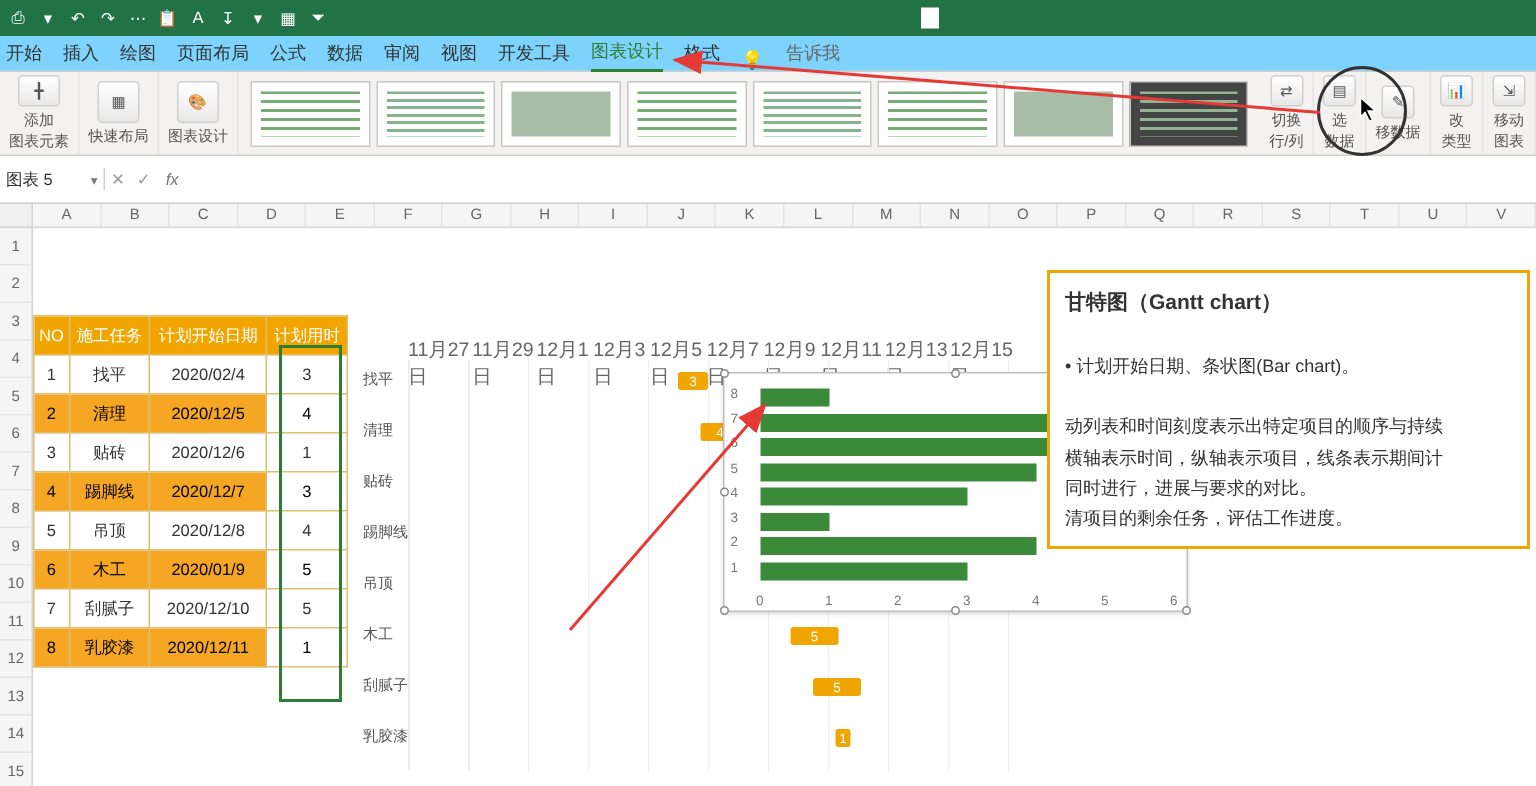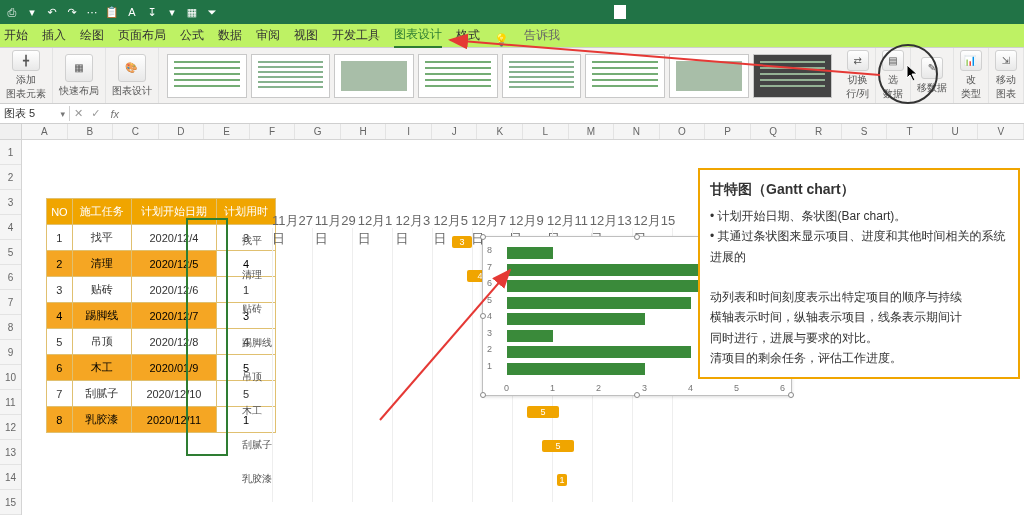--- a/index.html
+++ b/index.html
@@ -6,58 +6,58 @@
   body { font-family: "Microsoft YaHei", Arial, sans-serif; font-size: 11px; color: #333; overflow: hidden; width: 1024px; height: 524px; position: relative; background:#fff; }
 
   
   .titlebar { background: #217346; height: 24px; display: flex; align-items: center; padding: 0 4px; color: #fff; }
   .titlebar .qat { display: flex; align-items: center; gap: 4px; }
   .titlebar .qat span { width: 16px; height: 16px; display:inline-flex; align-items:center; justify-content:center; font-size:11px; }
   .titlebar .center { flex: 1; display:flex; justify-content:center; align-items:center; gap:6px; font-size: 12px; }
   .doc-icon { width:12px; height:14px; background:#fff; display:inline-block; }
 
   
-  .tabs { background: #bef264; height: 24px; display: flex; align-items:center; border-bottom: 1px solid #cfcfcf; padding-left: 4px; gap: 14px; font-size: 12px; }
+  .tabs { background: #7dd3fc; height: 24px; display: flex; align-items:center; border-bottom: 1px solid #cfcfcf; padding-left: 4px; gap: 14px; font-size: 12px; }
   .tabs span { cursor: pointer; padding: 3px 0; }
   .tabs .active { color: #2e7d32; border-bottom: 2px solid #2e7d32; }
   .tabs .tellme { margin-left: 4px; color:#666; }
   .lightbulb { width:12px; height:12px; display:inline-block; }
 
   
   .ribbon { background: #f3f2f1; height: 56px; display: flex; align-items: stretch; border-bottom: 1px solid #cfcfcf; }
   .rgroup { display:flex; flex-direction:column; align-items:center; justify-content:center; padding: 2px 6px; border-right:1px solid #e3e3e3; font-size:10px; color:#555; }
   .rgroup .ricon { width: 28px; height: 28px; background: linear-gradient(#fff,#e8e8e8); border:1px solid #d0d0d0; border-radius:3px; margin-bottom:2px; display:flex; align-items:center; justify-content:center; }
   .gallery { display:flex; align-items:center; gap: 4px; padding: 4px 8px; flex:1; overflow:hidden; }
   .gthumb { width: 80px; height: 44px; background: #fff; border:1px solid #c8c8c8; position:relative; }
   .gthumb::before { content:""; position:absolute; left:6px; top:6px; bottom:6px; right:6px; background: repeating-linear-gradient(#3a8a3a,#3a8a3a 2px,transparent 2px,transparent 6px); opacity:.7; }
   .gthumb.v2::before { background: repeating-linear-gradient(#53925e,#53925e 2px,transparent 2px,transparent 5px); }
   .gthumb.v3::before { background: #3d6f3d; opacity:.45; }
   .gthumb.dark { background:#444; }
   .gthumb.dark::before { background: repeating-linear-gradient(#b7e2b7,#b7e2b7 2px,transparent 2px,transparent 6px); }
   .rgroup.small .ricon { width:22px; height:22px; }
 
   
-  .fbar { height: 20px; display:flex; align-items:center; border-bottom:1px solid #cfcfcf; font-size:11px; background:#fff; }
+  .fbar { height: 32px; display:flex; align-items:center; border-bottom:1px solid #cfcfcf; font-size:11px; background:#fff; }
   .namebox { width: 70px; border-right:1px solid #cfcfcf; padding:0 4px; display:flex; align-items:center; justify-content:space-between; }
   .fx { padding:0 6px; color:#777; font-style:italic; }
   .fbar span.caret { font-size:9px; color:#777; }
 
   
   .gridwrap { position:relative; height: 400px; background:#fff; }
   .colhdr { display:flex; position:absolute; top:0; left:22px; right:0; height:16px; background:#f5f5f5; border-bottom:1px solid #d4d4d4; }
   .colhdr div { width:48px; border-right:1px solid #e3e3e3; text-align:center; font-size:10px; color:#666; line-height:16px; }
   .rowhdr { position:absolute; top:16px; left:0; width:22px; background:#f5f5f5; border-right:1px solid #d4d4d4; }
   .rowhdr div { height:25px; border-bottom:1px solid #e3e3e3; text-align:center; font-size:10px; color:#666; line-height:25px; }
   .corner { position:absolute; top:0; left:0; width:22px; height:16px; background:#f0f0f0; border-right:1px solid #d4d4d4; border-bottom:1px solid #d4d4d4; }
 
   .content { position:absolute; top:16px; left:22px; right:0; bottom:0; }
 
   
   .panel-title { position:absolute; left:0; top:28px; width:660px; height:26px; background:#f0a500; color:#fff; font-weight:bold; padding:4px 8px; font-size:14px; }
-  .datatable { position:absolute; left:0; top:58px; width:230px; border-collapse:collapse;margin-left:24px; }
+  .datatable { position:absolute; left:0; top:58px; width:210px; border-collapse:collapse; }
   .datatable th, .datatable td { border:1px solid #e0c070; text-align:center; padding:5px 2px; font-size:11px; }
   .datatable th { background:#f0a500; color:#fff; font-weight:normal; }
   .datatable tr:nth-child(even) td { background:#f5a623; color:#000; }
   .datatable tr:nth-child(odd) td { background:#fff; }
   .datatable td.sel { background:#fff !important; }
   .selbox { position:absolute; border:2px solid #2e7d32; pointer-events:none; }
 
   
   .gantt { position:absolute; left:220px; top:72px; width:435px; height:290px; }
   .gantt .axis { position:absolute; top:0; left:30px; right:0; display:flex; justify-content:space-between; font-size:13px; color:#666; }
@@ -69,21 +69,21 @@
 
   
   .subchart { position:absolute; left:460px; top:96px; width:310px; height:160px; background:#fff; border:1px solid #bfbfbf; box-shadow: 0 1px 3px rgba(0,0,0,.15); }
   .subchart .handles div { position:absolute; width:6px; height:6px; background:#fff; border:1px solid #888; border-radius:50%; }
   .sbar { position:absolute; height:12px; background:#3a8a3a; }
   .subchart .ylbl { position:absolute; left:4px; font-size:9px; color:#777; }
   .subchart .xlbl { position:absolute; bottom:2px; font-size:9px; color:#777; }
 
   
   .info { position:absolute; right:4px; top:28px; width:322px; border:2px solid #f0a500; background:#fff; padding:8px 10px; font-size:12px; line-height:1.7; }
-  .info h3 { font-size:14px; margin-bottom:4px; }
+  .info h3 { font-size:14px; margin-bottom:20px; }
 
   
   svg.arrows { position:absolute; top:0; left:0; width:1024px; height:524px; pointer-events:none; }
 
   
   .circ { position:absolute; width:60px; height:60px; border:2px solid #333; border-radius:50%; pointer-events:none; }
   .cursor { position:absolute; width:14px; height:18px; }
 </style>
 </head>
 <body>
@@ -236,21 +236,21 @@
         <th>NO</th>
         <th>施工任务</th>
         <th>计划开始日期</th>
         <th>计划用时</th>
       </tr>
       </tbody>
         <tbody id="tbody">
           <tr>
             <td>1</td>
             <td>找平</td>
-            <td>2020/12/4</td>
+            <td>2020/02/4</td>
             <td class="sel">3</td>
           </tr>
           <tr>
             <td>2</td>
             <td>清理</td>
             <td>2020/12/5</td>
             <td class="sel">4</td>
           </tr>
           <tr>
             <td>3</td>
@@ -358,21 +358,20 @@
         <div class="xlbl" style="left: 113px;">2</div>
         <div class="xlbl" style="left: 159px;">3</div>
         <div class="xlbl" style="left: 205px;">4</div>
         <div class="xlbl" style="left: 251px;">5</div>
         <div class="xlbl" style="left: 297px;">6</div>
       </div>
 
     <div class="info">
       <h3>甘特图（Gantt chart）</h3>
       <div>• 计划开始日期、条状图(Bar chart)。</div>
-      <div>• 其通过条状图来显示项目、进度和其他时间相关的系统进展的</div>
       <div style="height:20px;"></div>
       <div>动列表和时间刻度表示出特定项目的顺序与持续</div>
       <div>横轴表示时间，纵轴表示项目，线条表示期间计</div>
       <div>同时进行，进展与要求的对比。</div>
       <div>清项目的剩余任务，评估工作进度。</div>
     </div>
 
   </div>
 </div>
 

